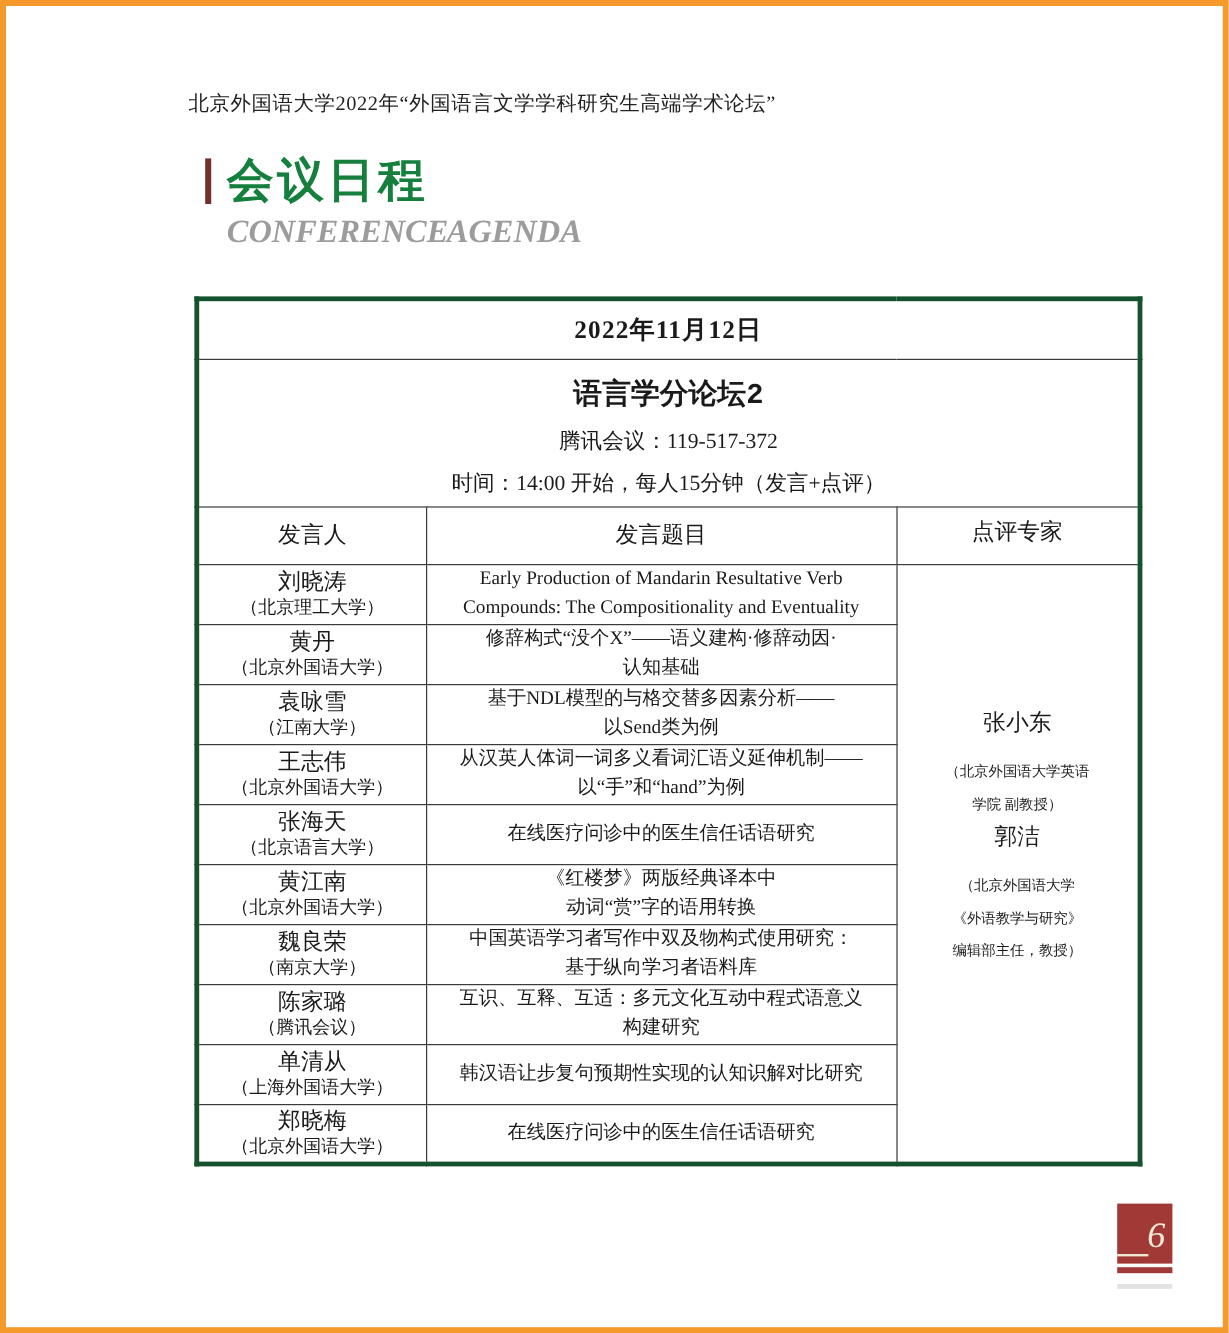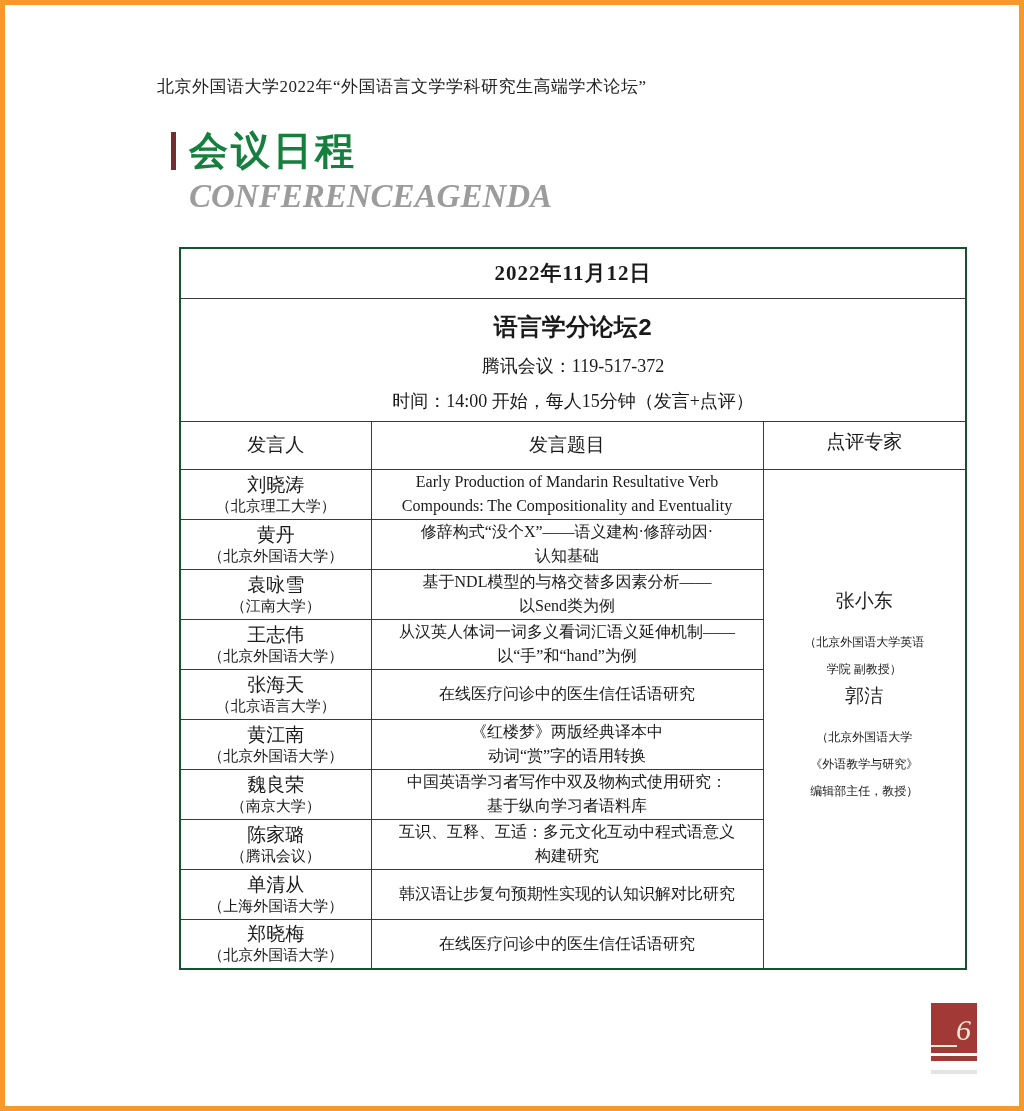--- a/index.html
+++ b/index.html
@@ -38,32 +38,32 @@
     color: #15803d;
     letter-spacing: 3px;
     line-height: 1;
   }
   .page-subtitle {
     margin-top: 8px;
     margin-left: 18px;
     font-family: "Liberation Serif", "DejaVu Serif", serif;
     font-style: italic;
     font-weight: bold;
-    font-size: 33px;
+    font-size: 27px;
     color: #9C9C9C;
     letter-spacing: 0px;
     word-spacing: -7px;
   }
   table.agenda {
     position: absolute;
-    left: 174px; top: 242px;
+    left: 157px; top: 242px;
     width: 786px;
     border-collapse: collapse;
     table-layout: fixed;
-    border: 2px solid #14532d;
+    border: 4px solid #14532d;
     font-family: "Liberation Serif", "DejaVu Serif", serif;
   }
   table.agenda td {
     border: 1px solid #3a3a3a;
     text-align: center;
     padding: 0 4px;
     box-sizing: border-box;
   }
   .col-speaker { width: 191px; }
   .col-topic   { width: 392px; }

